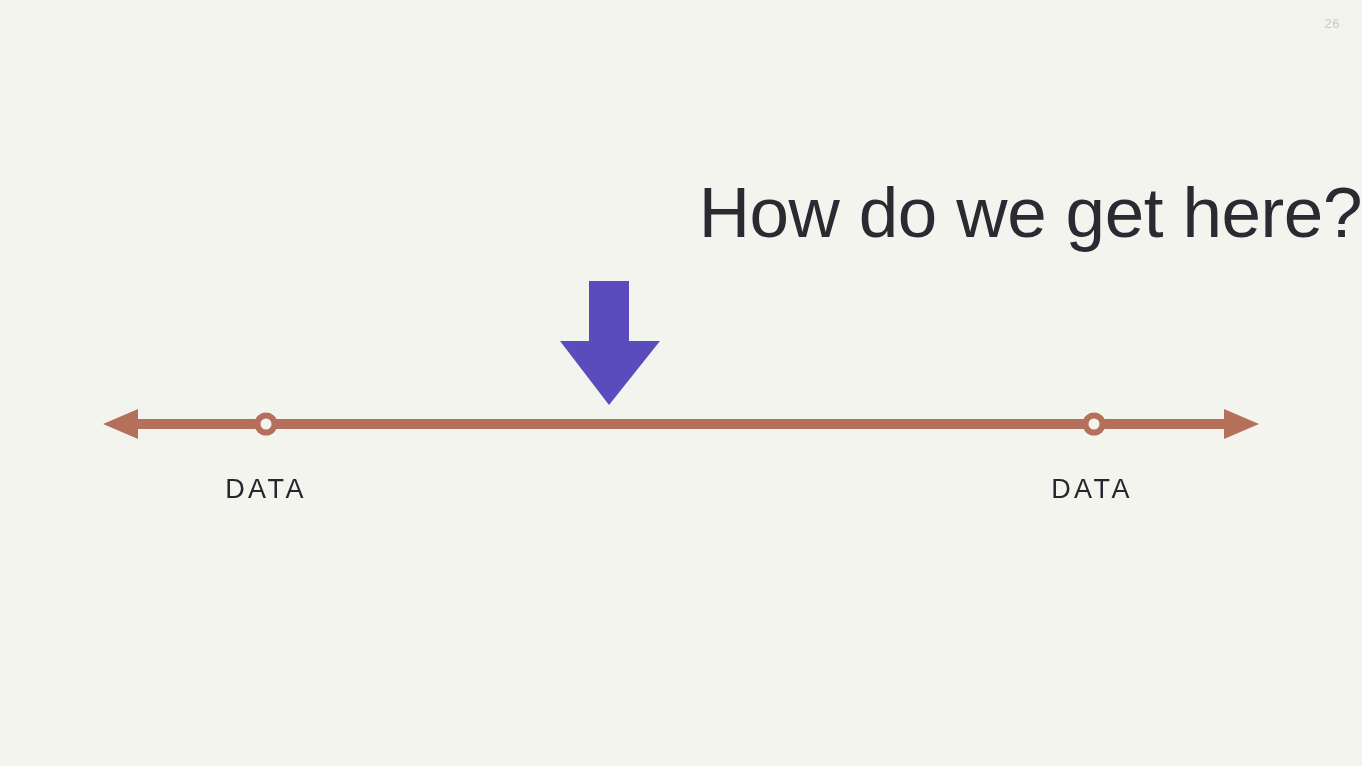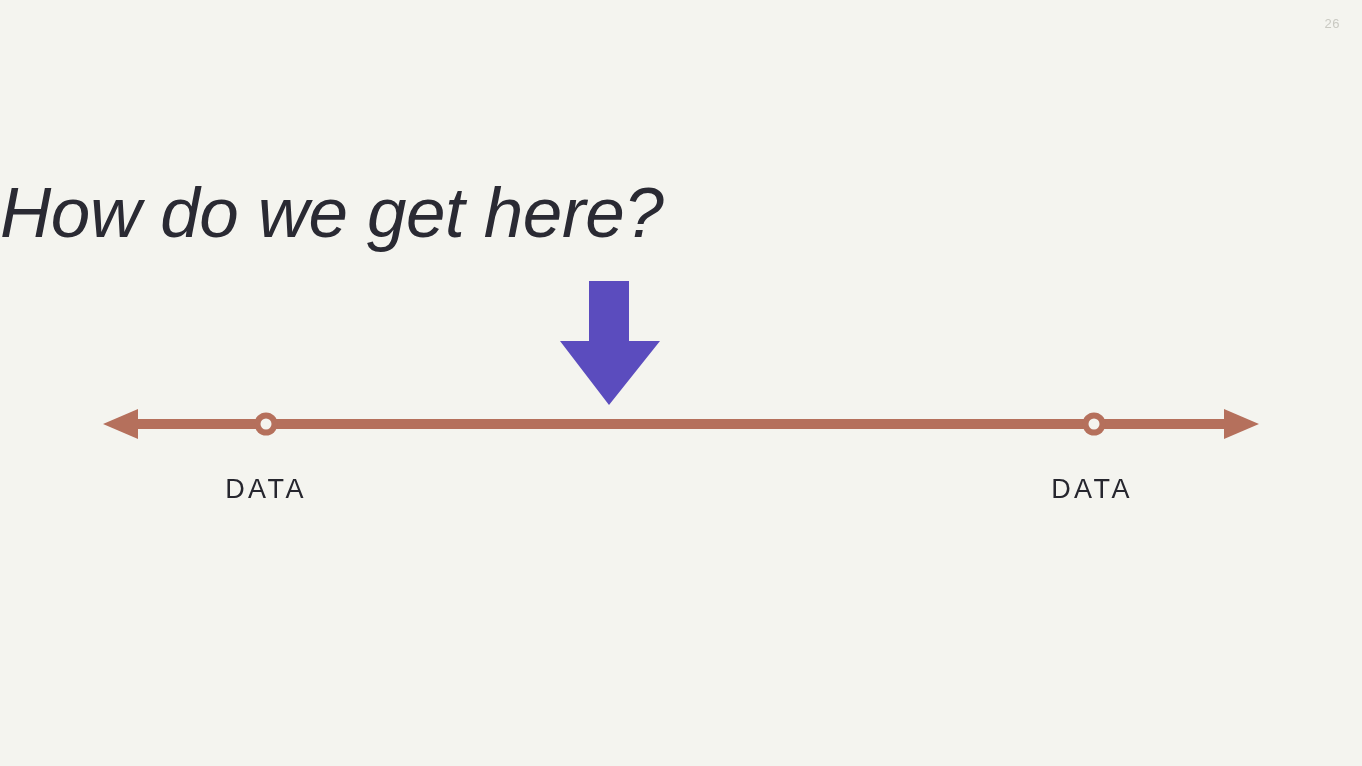--- a/index.html
+++ b/index.html
@@ -34,29 +34,28 @@
     line-height: 1;
     user-select: none;
   }
 
   
   .title {
     position: absolute;
     top: 177px;
     left: 0;
     width: 1362px;
-    text-align: left;
+    text-align: right;
     font-family: "Liberation Sans", sans-serif;
     font-size: 71px;
     font-weight: 300;
     letter-spacing: -0.4px;
     color: #2a2a33;
     line-height: 1;
     white-space: nowrap;
-    font-style: italic;
   }
 
   
   .down-arrow {
     position: absolute;
     left: 558px;
     top: 279px;
     width: 104px;
     height: 130px;
     display: block;

